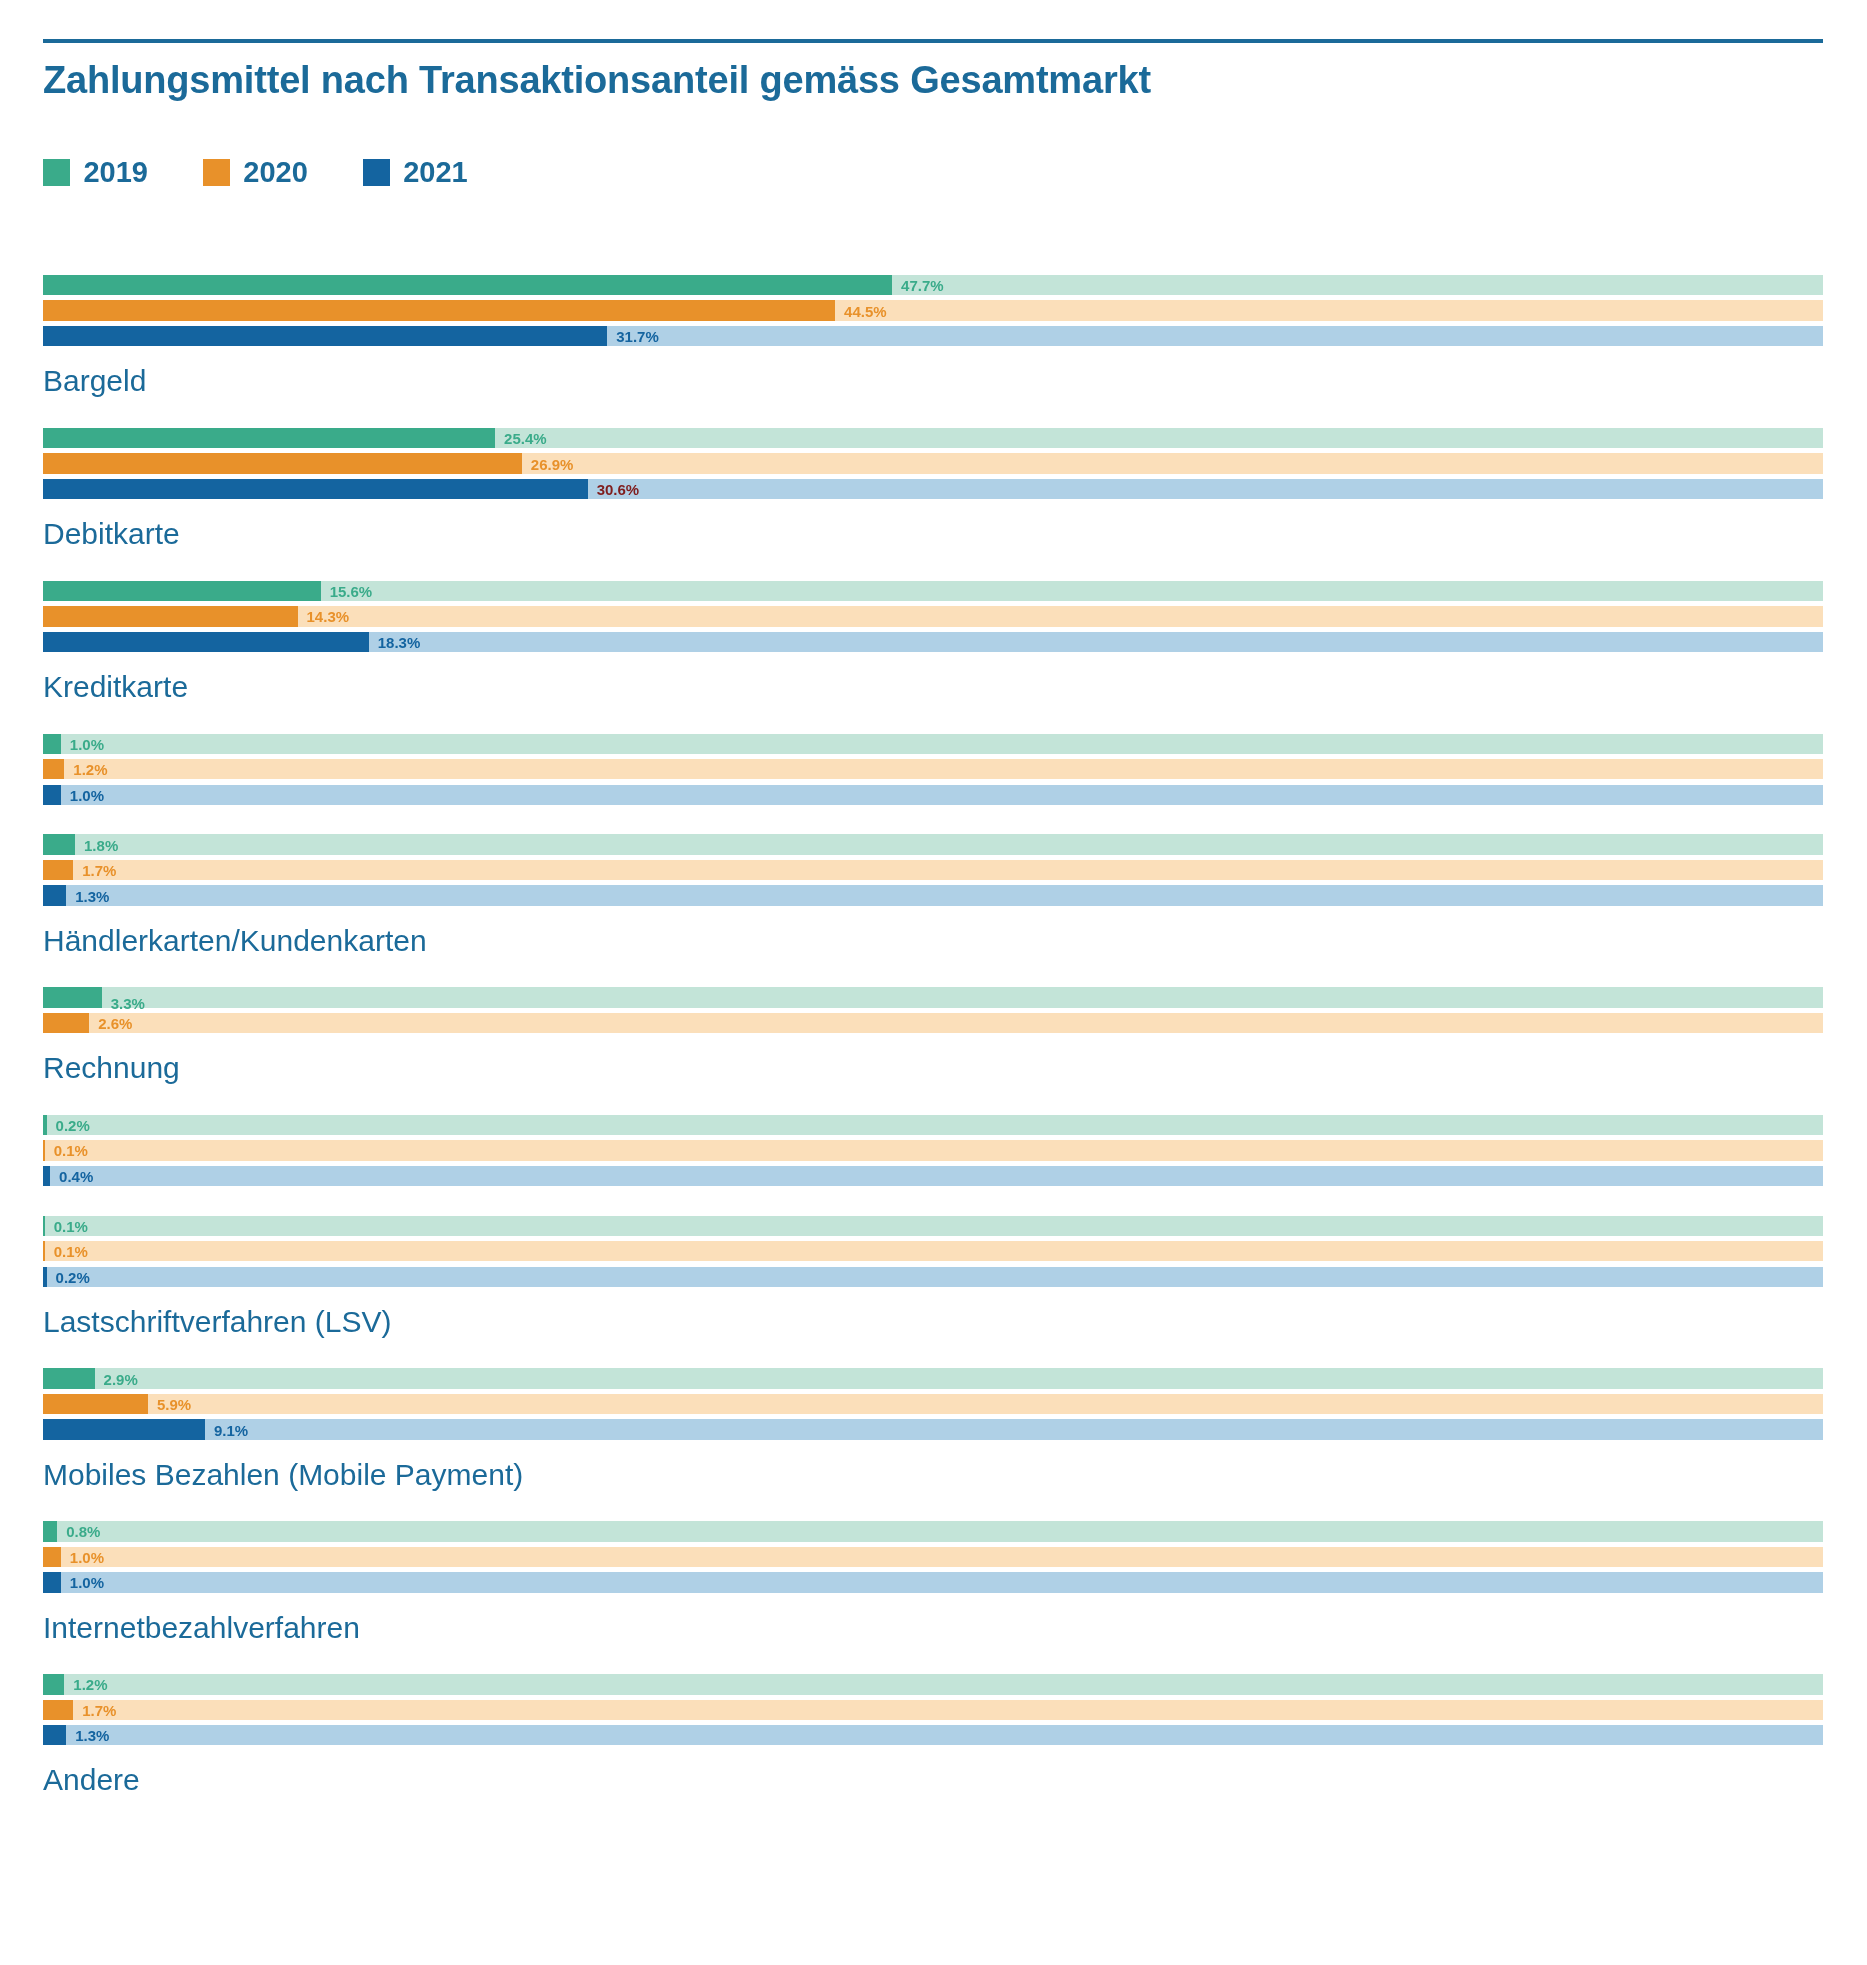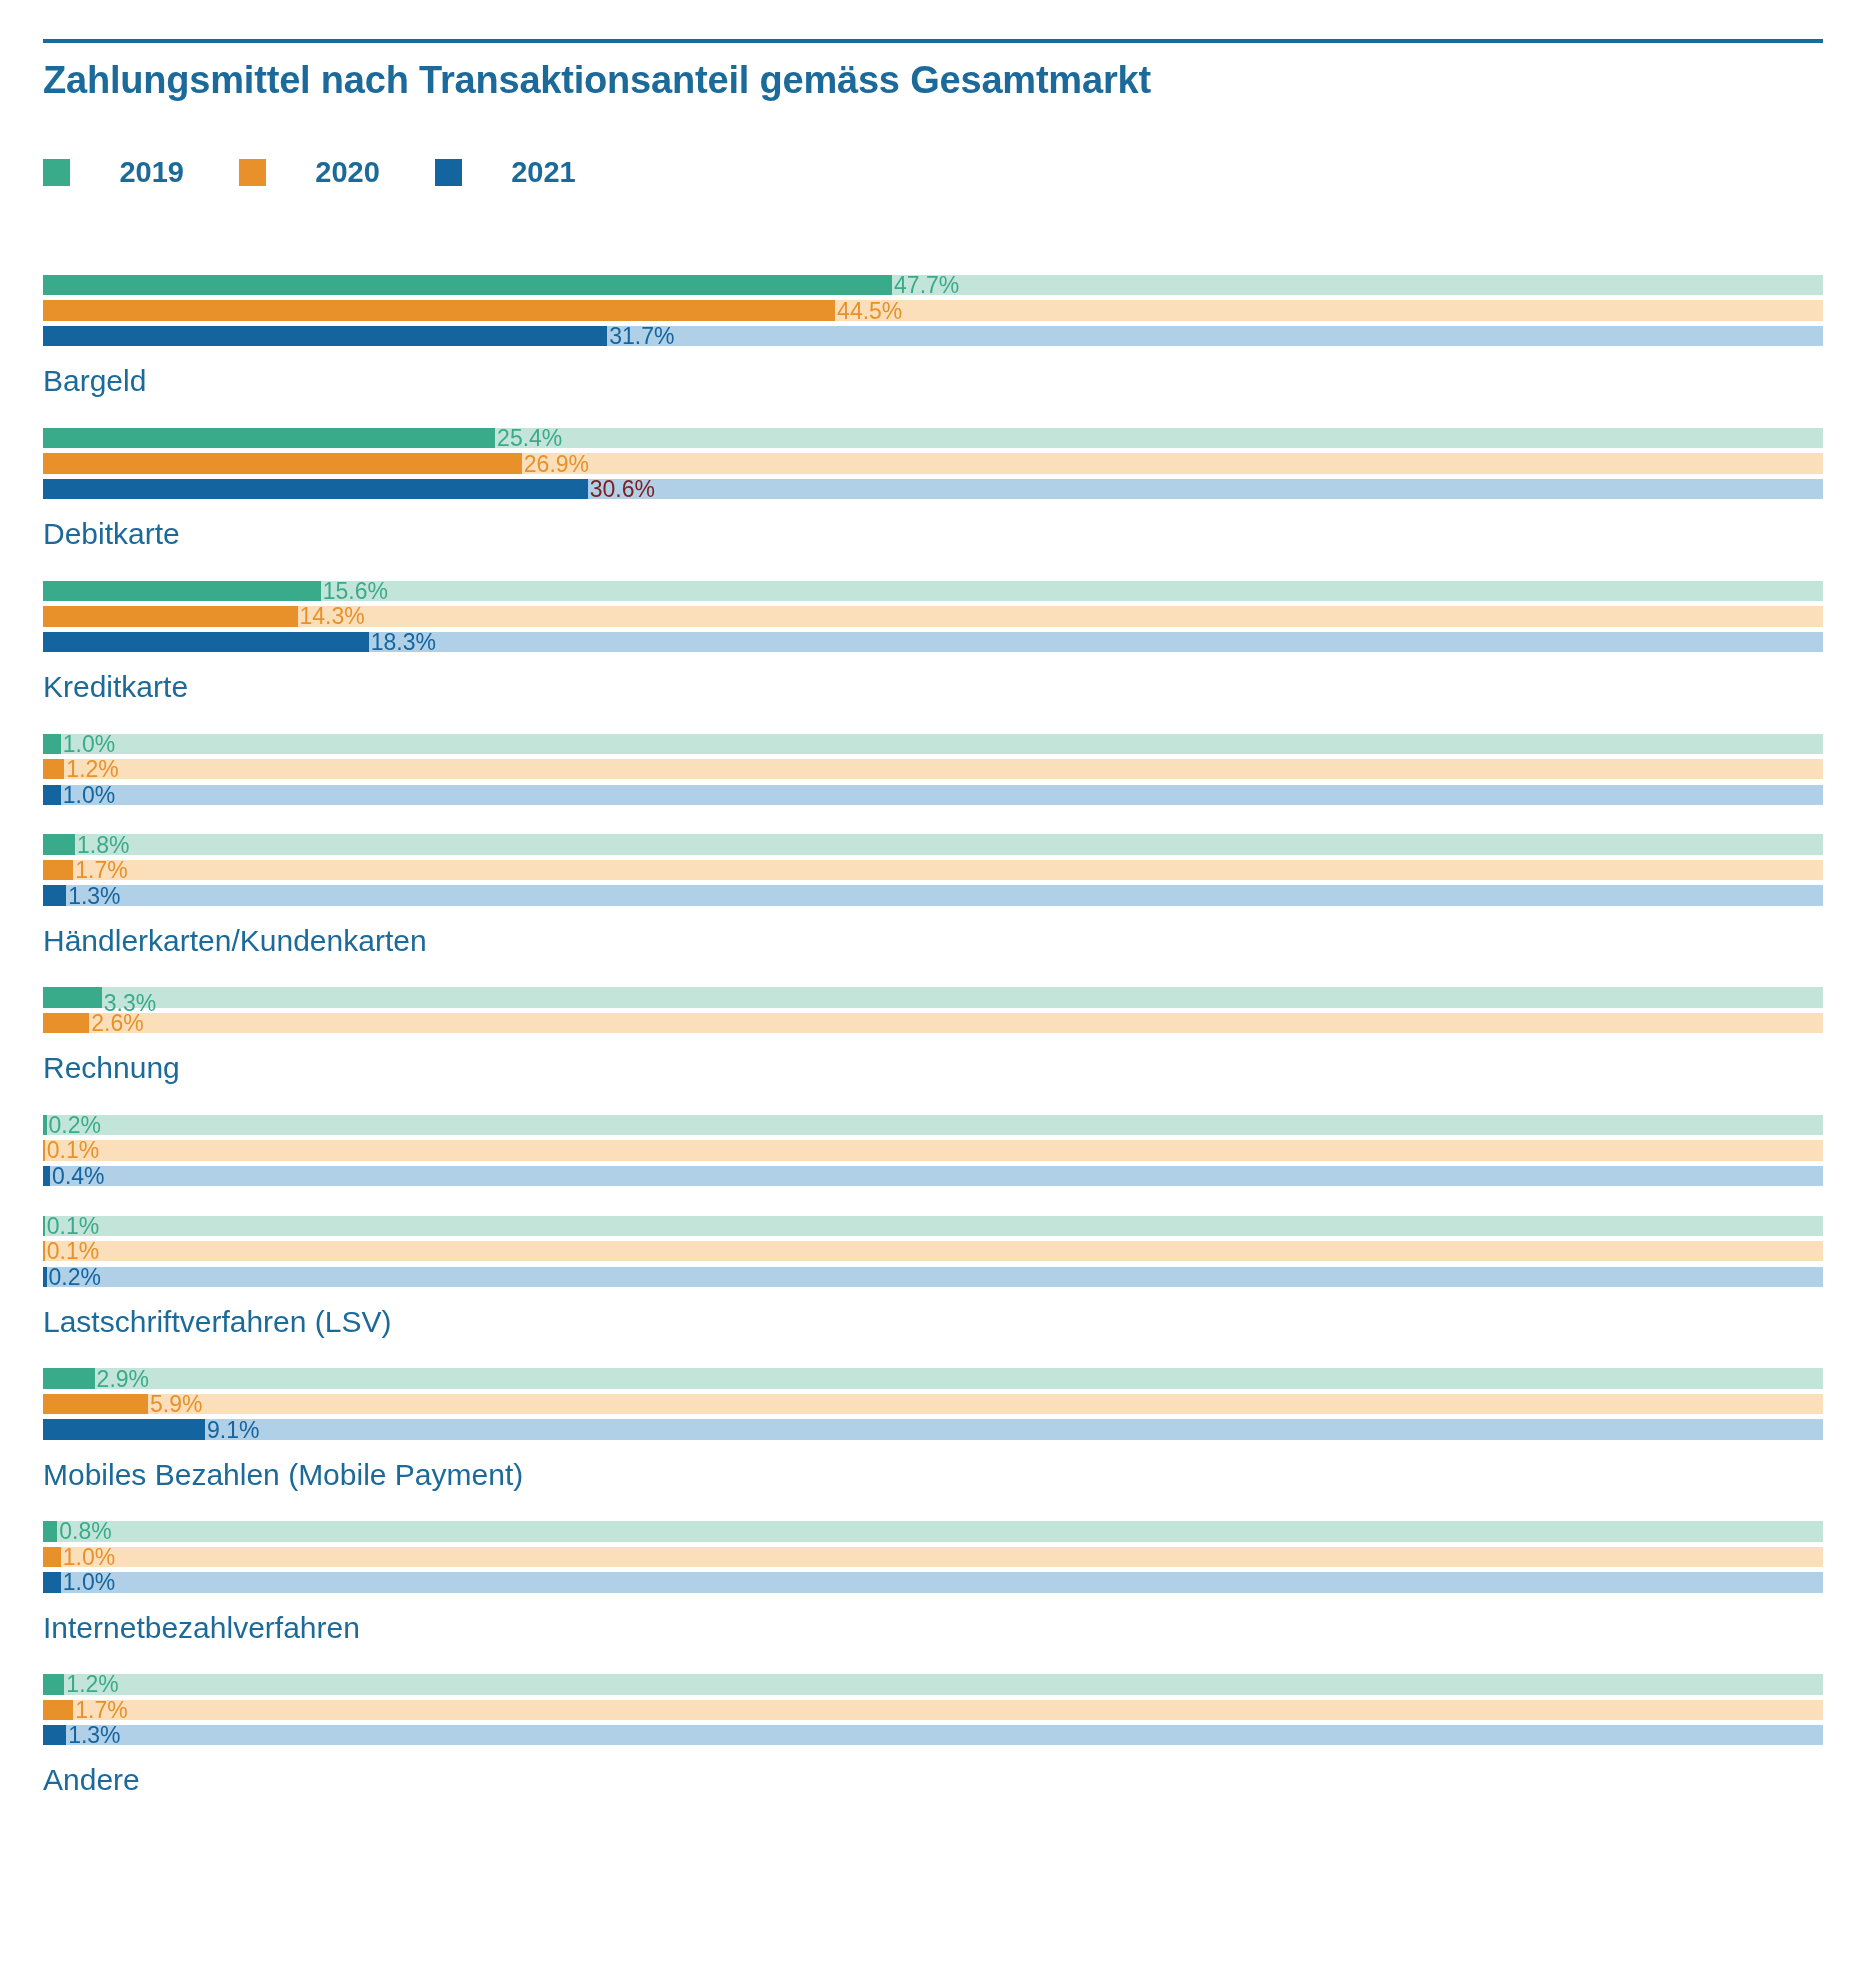--- a/index.html
+++ b/index.html
@@ -54,21 +54,20 @@
   }
   .legend-swatch {
     width: 27px;
     height: 27px;
     margin-right: 13.4px;
   }
   .legend-label {
     font-size: 29px;
     font-weight: bold;
     color: #1b6a99;
-    margin-left: 36px;
   }
   .chart {
     position: absolute;
     left: 43px;
     top: 275px;
     width: 1780px;
   }
   .group {
     position: relative;
     width: 100%;
@@ -93,24 +92,24 @@
   }
   .bar {
     position: absolute;
     left: 0; top: 0;
     height: 100%;
   }
   .val {
     position: absolute;
     top: 50%;
     transform: translateY(-50%);
-    font-size: 23px;
-    font-weight: normal;
+    font-size: 15px;
+    font-weight: bold;
     white-space: nowrap;
-    padding-left: 2px;
+    padding-left: 9px;
   }
   .cat-label {
     margin-top: 15px;
     font-size: 30px;
     color: #1b6a99;
     white-space: nowrap;
   }
 </style>
 </head>
 <body>

